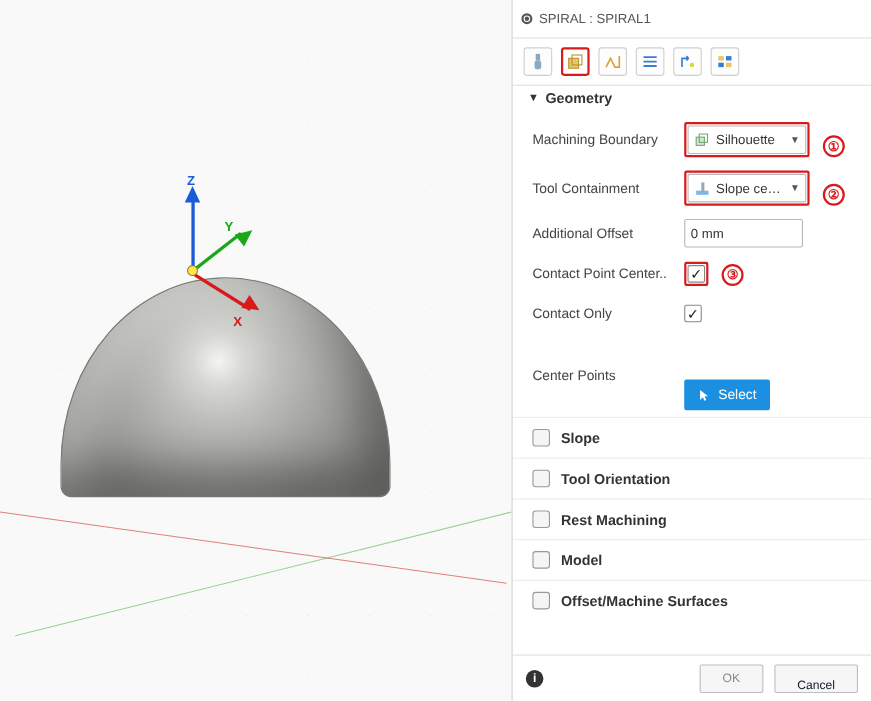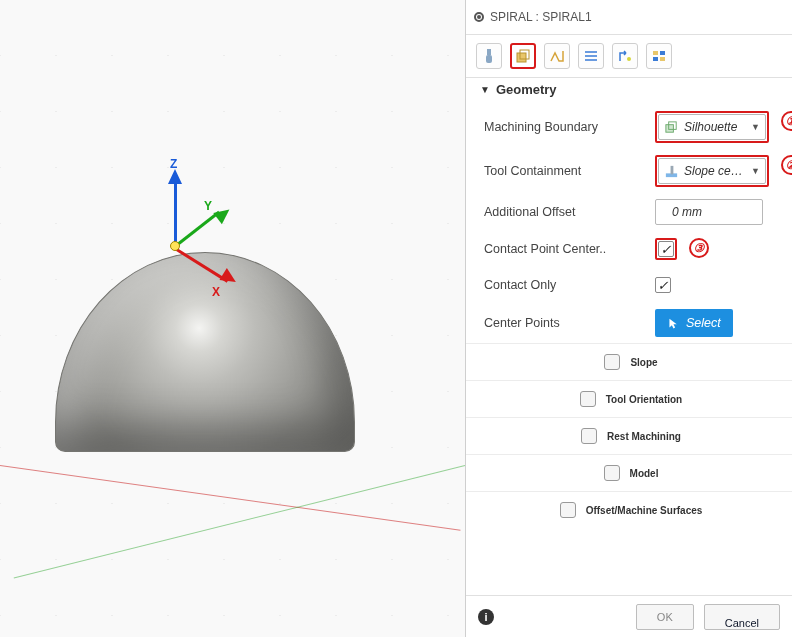--- a/index.html
+++ b/index.html
@@ -42,36 +42,36 @@
   .panel-title .bullet { width:10px;height:10px;border-radius:50%;background:#fff;border:2px solid #555;margin-right:6px;display:inline-flex;align-items:center;justify-content:center;}
   .panel-title .bullet::after{content:"";width:4px;height:4px;background:#555;border-radius:50%;}
   .tab-row { display:flex; gap:8px; padding:8px 10px; border-bottom:1px solid #e0e0e0;}
   .tab { width:26px;height:26px;border:1px solid #cfcfcf;border-radius:3px;display:flex;align-items:center;justify-content:center;background:#fdfdfd;}
   .tab svg{width:16px;height:16px;}
   .tab.active{border:2px solid #d81a1a;background:#fff;}
 
   .scroll { position:absolute; top:74px; bottom:42px; left:0; right:0; overflow:hidden; }
   .section-hdr { display:flex; align-items:center; padding:8px 14px; font-size:13px; font-weight:bold; color:#333; }
   .section-hdr .tri{margin-right:6px;font-size:10px;}
-  .row { display:flex; align-items:center; padding:6px 14px 6px 18px; font-size:12.5px; color:#444; min-height:36px;gap:33px;}
+  .row { display:flex; align-items:center; padding:6px 14px 6px 18px; font-size:12.5px; color:#444; min-height:36px;}
   .row .lab{ flex:0 0 138px; }
-  .ctrl { flex:1; display:flex; align-items:flex-start; gap:6px;font-style:italic;}
+  .ctrl { flex:1; display:flex; align-items:flex-end; gap:6px;}
   .drop { height:26px; border:1px solid #b8b8b8; border-radius:2px; background:#fff; display:flex; align-items:center; padding:0 5px; width:108px; font-size:12px; color:#333; }
   .drop .ic{width:15px;height:15px;margin-right:5px;flex:0 0 15px;}
   .drop .txt{flex:1;white-space:nowrap;overflow:hidden;text-overflow:ellipsis;}
   .drop .caret{font-size:9px;color:#555;margin-left:4px;}
   .red-box{border:2px solid #d81a1a;padding:1px;border-radius:2px;}
-  .inp { height:26px;border:1px solid #b8b8b8;border-radius:2px;padding:0 16px;width:108px;font-size:12px;color:#333;display:flex;align-items:center;background:#fff;}
+  .inp { height:26px;border:1px solid #b8b8b8;border-radius:2px;padding:0 5px;width:108px;font-size:12px;color:#333;display:flex;align-items:center;background:#fff;}
   .chk { width:16px;height:16px;border:1px solid #888;border-radius:2px;background:#fff;display:flex;align-items:center;justify-content:center;}
   .chk.checked::after{content:"✓";font-size:13px;color:#222;}
-  .sel-btn{height:28px;background:#1d8fe0;color:#fff;border-radius:2px;display:flex;align-items:center;padding:0 12px;font-size:12.5px;gap:6px;}
+  .sel-btn{height:28px;background:#1d8fe0;color:#fff;border-radius:2px;display:flex;align-items:center;padding:0 12px;font-size:12.5px;gap:6px;margin-top:36px;}
   .sel-btn svg{width:13px;height:13px;}
   .callout{width:20px;height:20px;border:2px solid #d81a1a;border-radius:50%;color:#d81a1a;font-size:12px;font-weight:bold;display:flex;align-items:center;justify-content:center;margin-left:6px;}
 
-  .coll-row { display:flex; align-items:center; padding:10px 14px 10px 18px; font-size:10px; font-weight:bold; color:#333; border-top:1px solid #ececec;justify-content:center;}
+  .coll-row { display:flex; align-items:center; padding:10px 14px 10px 18px; font-size:13px; font-weight:bold; color:#333; border-top:1px solid #ececec;}
   .coll-row .cc{width:16px;height:16px;border:1px solid #999;border-radius:3px;background:#f5f5f5;margin-right:10px;}
 
   .footer{position:absolute;left:0;right:0;bottom:0;height:42px;border-top:1px solid #e0e0e0;display:flex;align-items:center;padding:0 12px;gap:10px;}
   .footer .info{width:16px;height:16px;border-radius:50%;background:#333;color:#fff;font-size:11px;font-weight:bold;display:flex;align-items:center;justify-content:center;margin-right:auto;}
   .footer .btn{height:26px;padding:0 20px;border:1px solid #bdbdbd;border-radius:2px;background:#f6f6f6;color:#888;font-size:11px;display:flex;align-items:center;}
   .footer .btn.enabled{color:#0f172a;align-items:flex-end;}
 </style>
 </head>
 <body>
 

